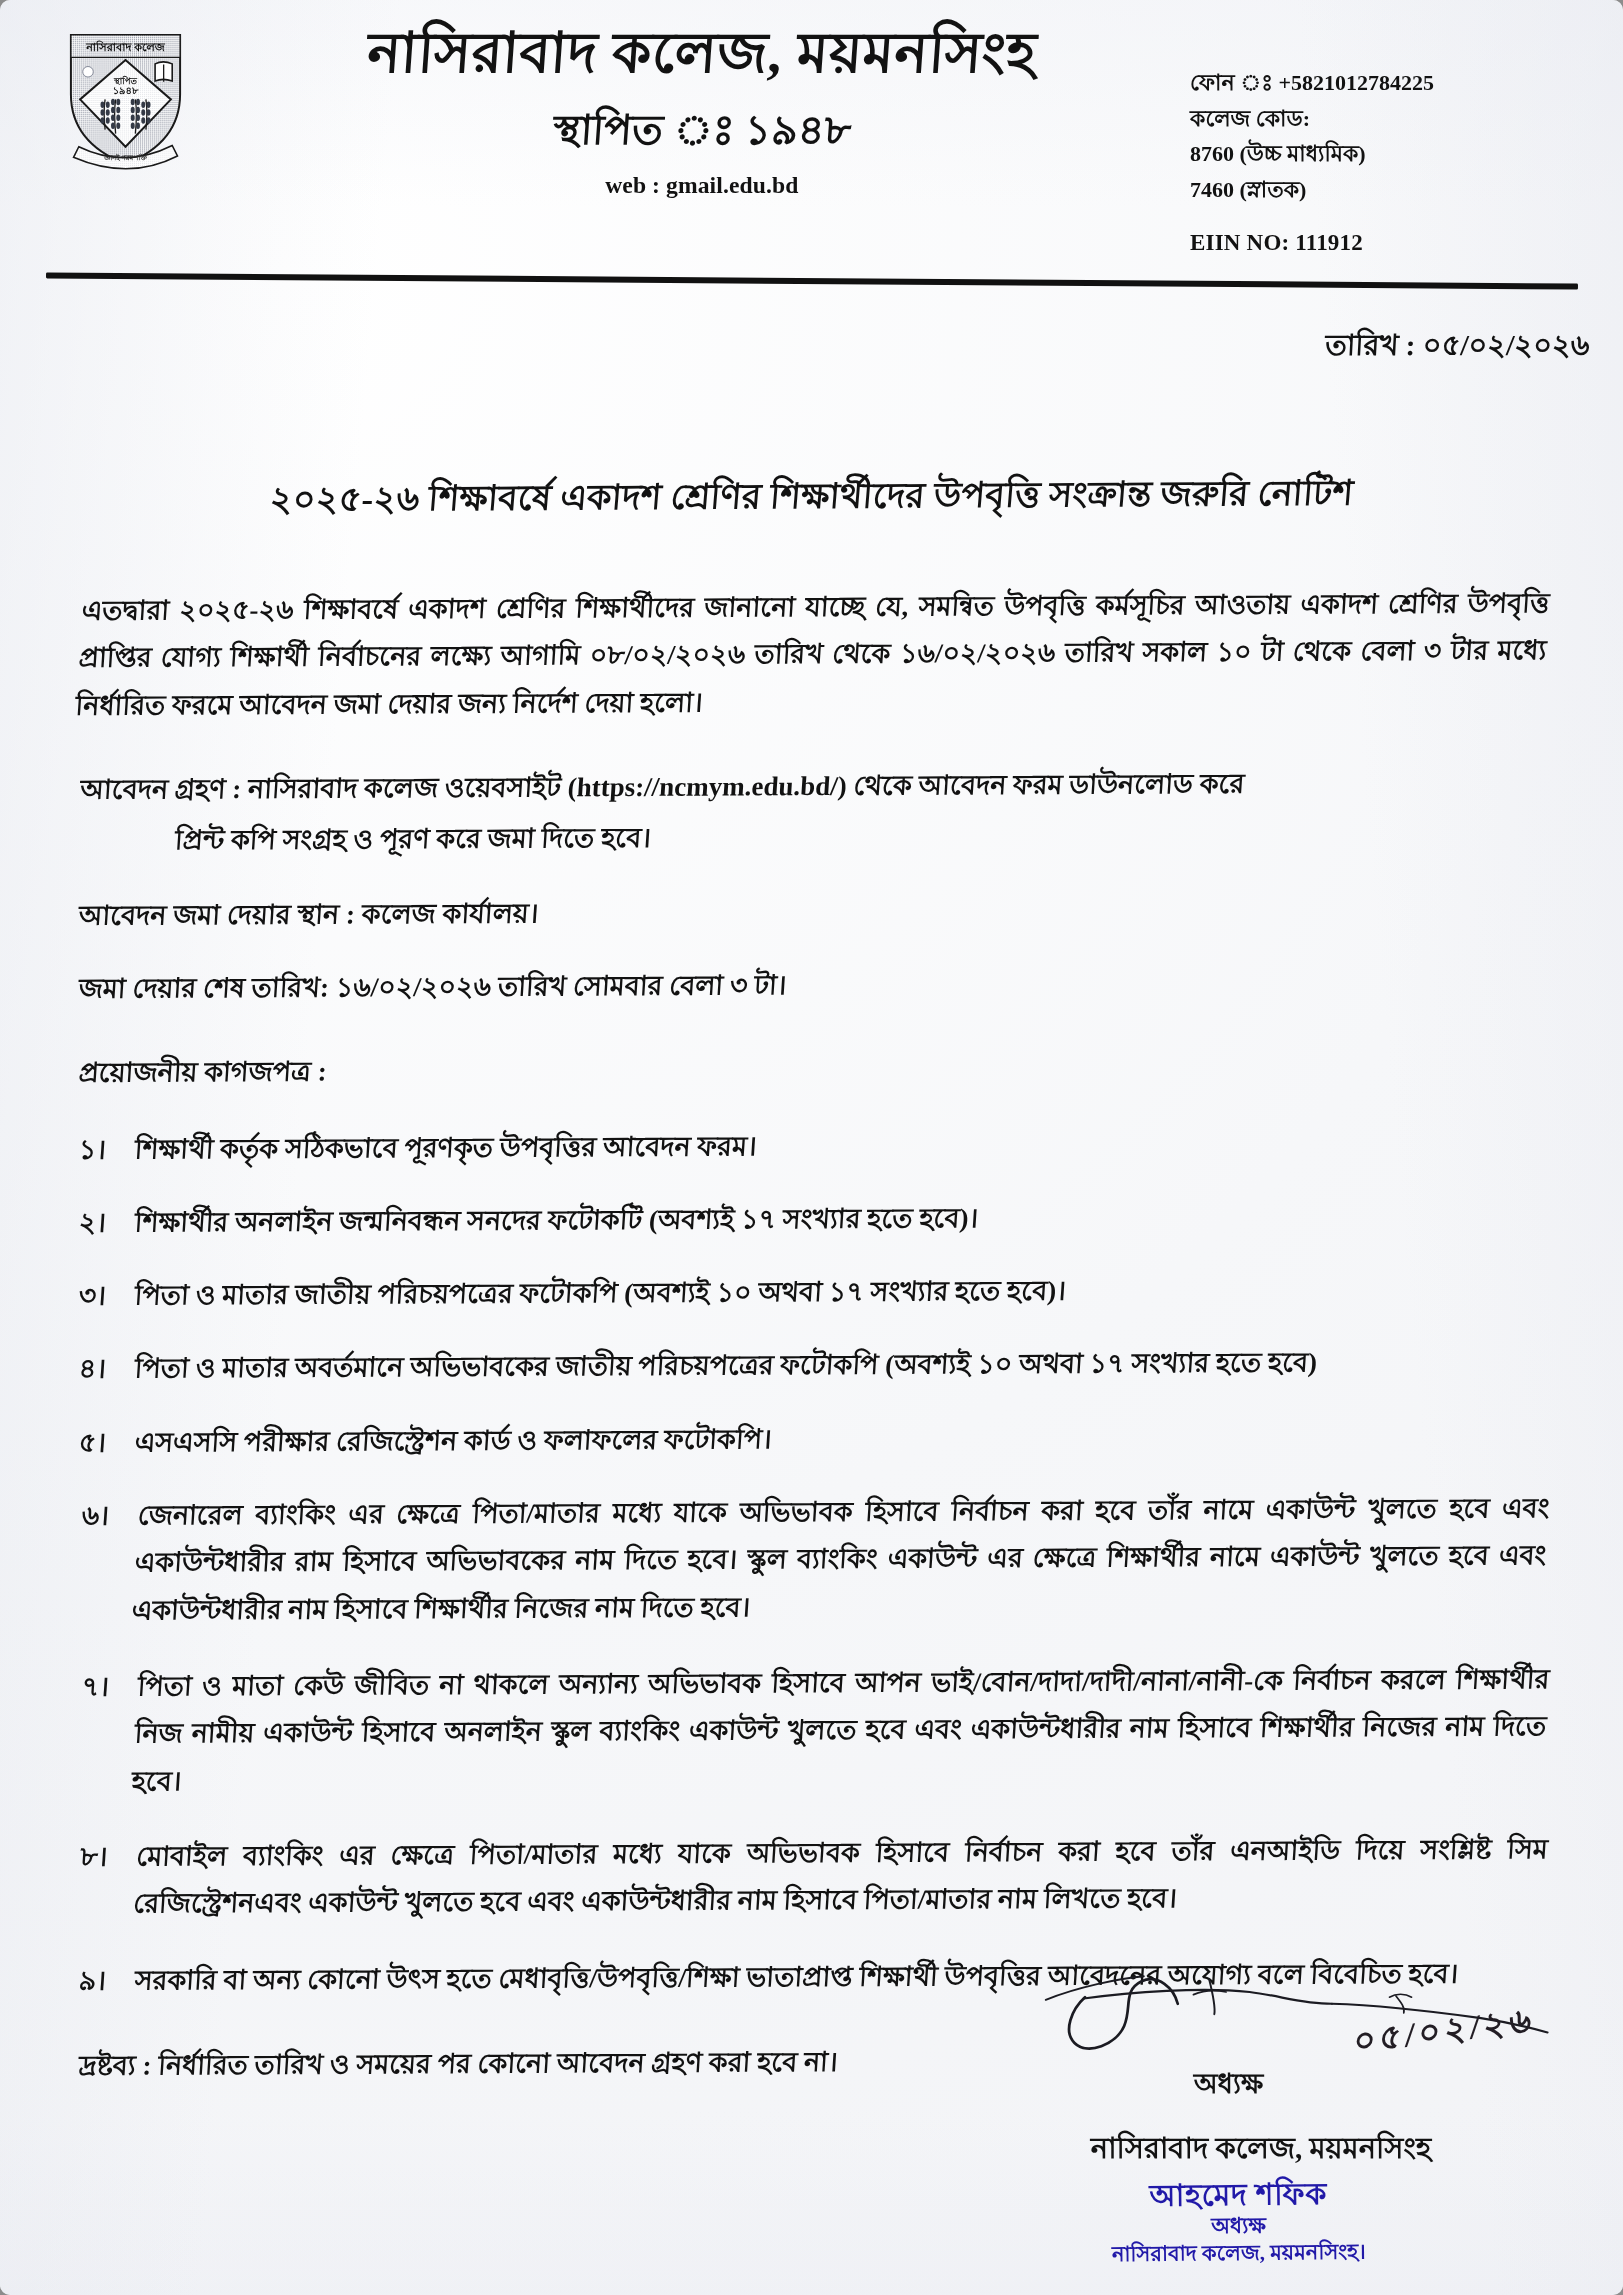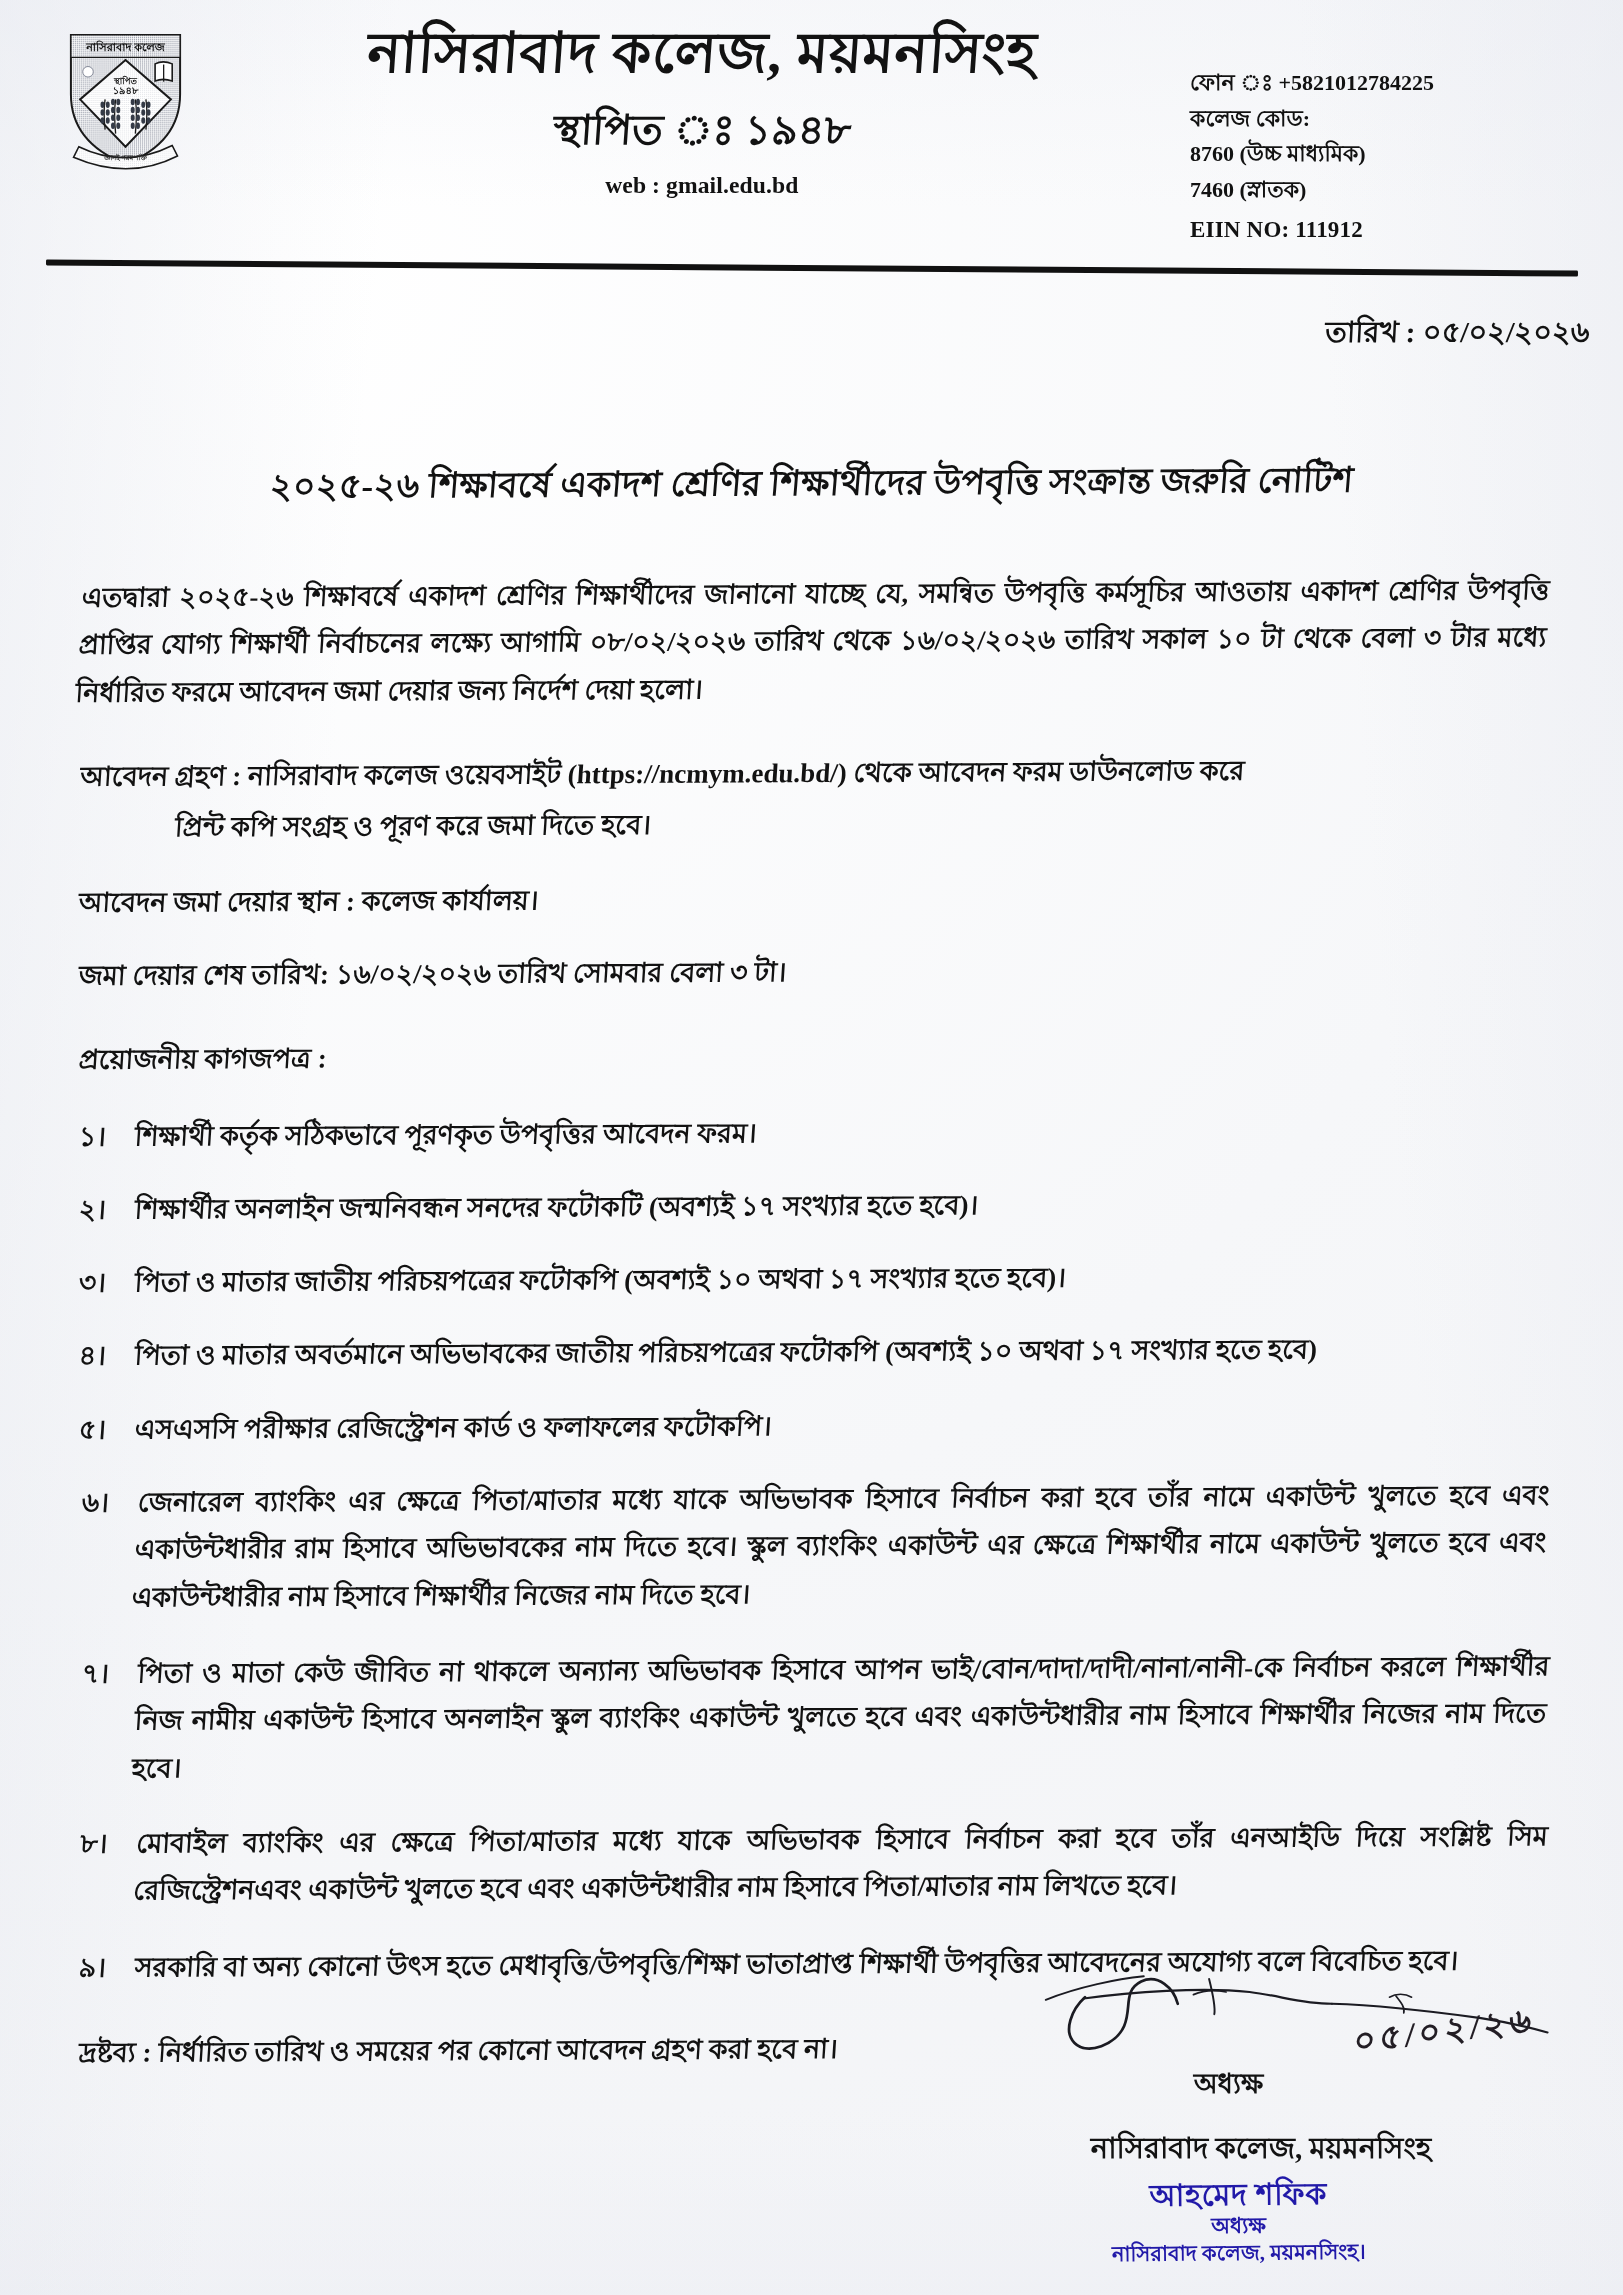--- a/index.html
+++ b/index.html
@@ -13,20 +13,21 @@
     width: 1623px;
     height: 2295px;
     margin: 0 auto;
     background: #fbfbfc;
     background-image:
       radial-gradient(circle at 18% 12%, #ffffff 0%, #f6f7f9 55%, #f2f3f6 100%);
     overflow: hidden;
     font-family: "Liberation Serif", "DejaVu Serif", serif;
     color: #121212;
     box-sizing: border-box;
+    border-radius: 10px;
   }
   
   .page::before {
     content: "";
     position: absolute;
     inset: 0;
     pointer-events: none;
     background:
       linear-gradient(95deg, rgba(225,228,236,0.45) 0%, rgba(255,255,255,0) 22%),
       linear-gradient(265deg, rgba(228,230,238,0.40) 0%, rgba(255,255,255,0) 18%),
@@ -92,21 +93,21 @@
     padding-top: 43px;
     font-size: 22px;
     line-height: 1.62;
     font-weight: 600;
   }
   .contact-block .bn { font-weight: 700; }
   .contact-block .eiin {
     font-weight: 700;
     font-size: 23px;
     letter-spacing: 0.2px;
-    margin-top: 3px;
+    margin-top: 16px;
   }
 
   
   .rule-zone {
     height: 30px;
     margin-top: 17px;
     padding: 0 19.7px;
   }
   .rule {
     height: 5.9px;

